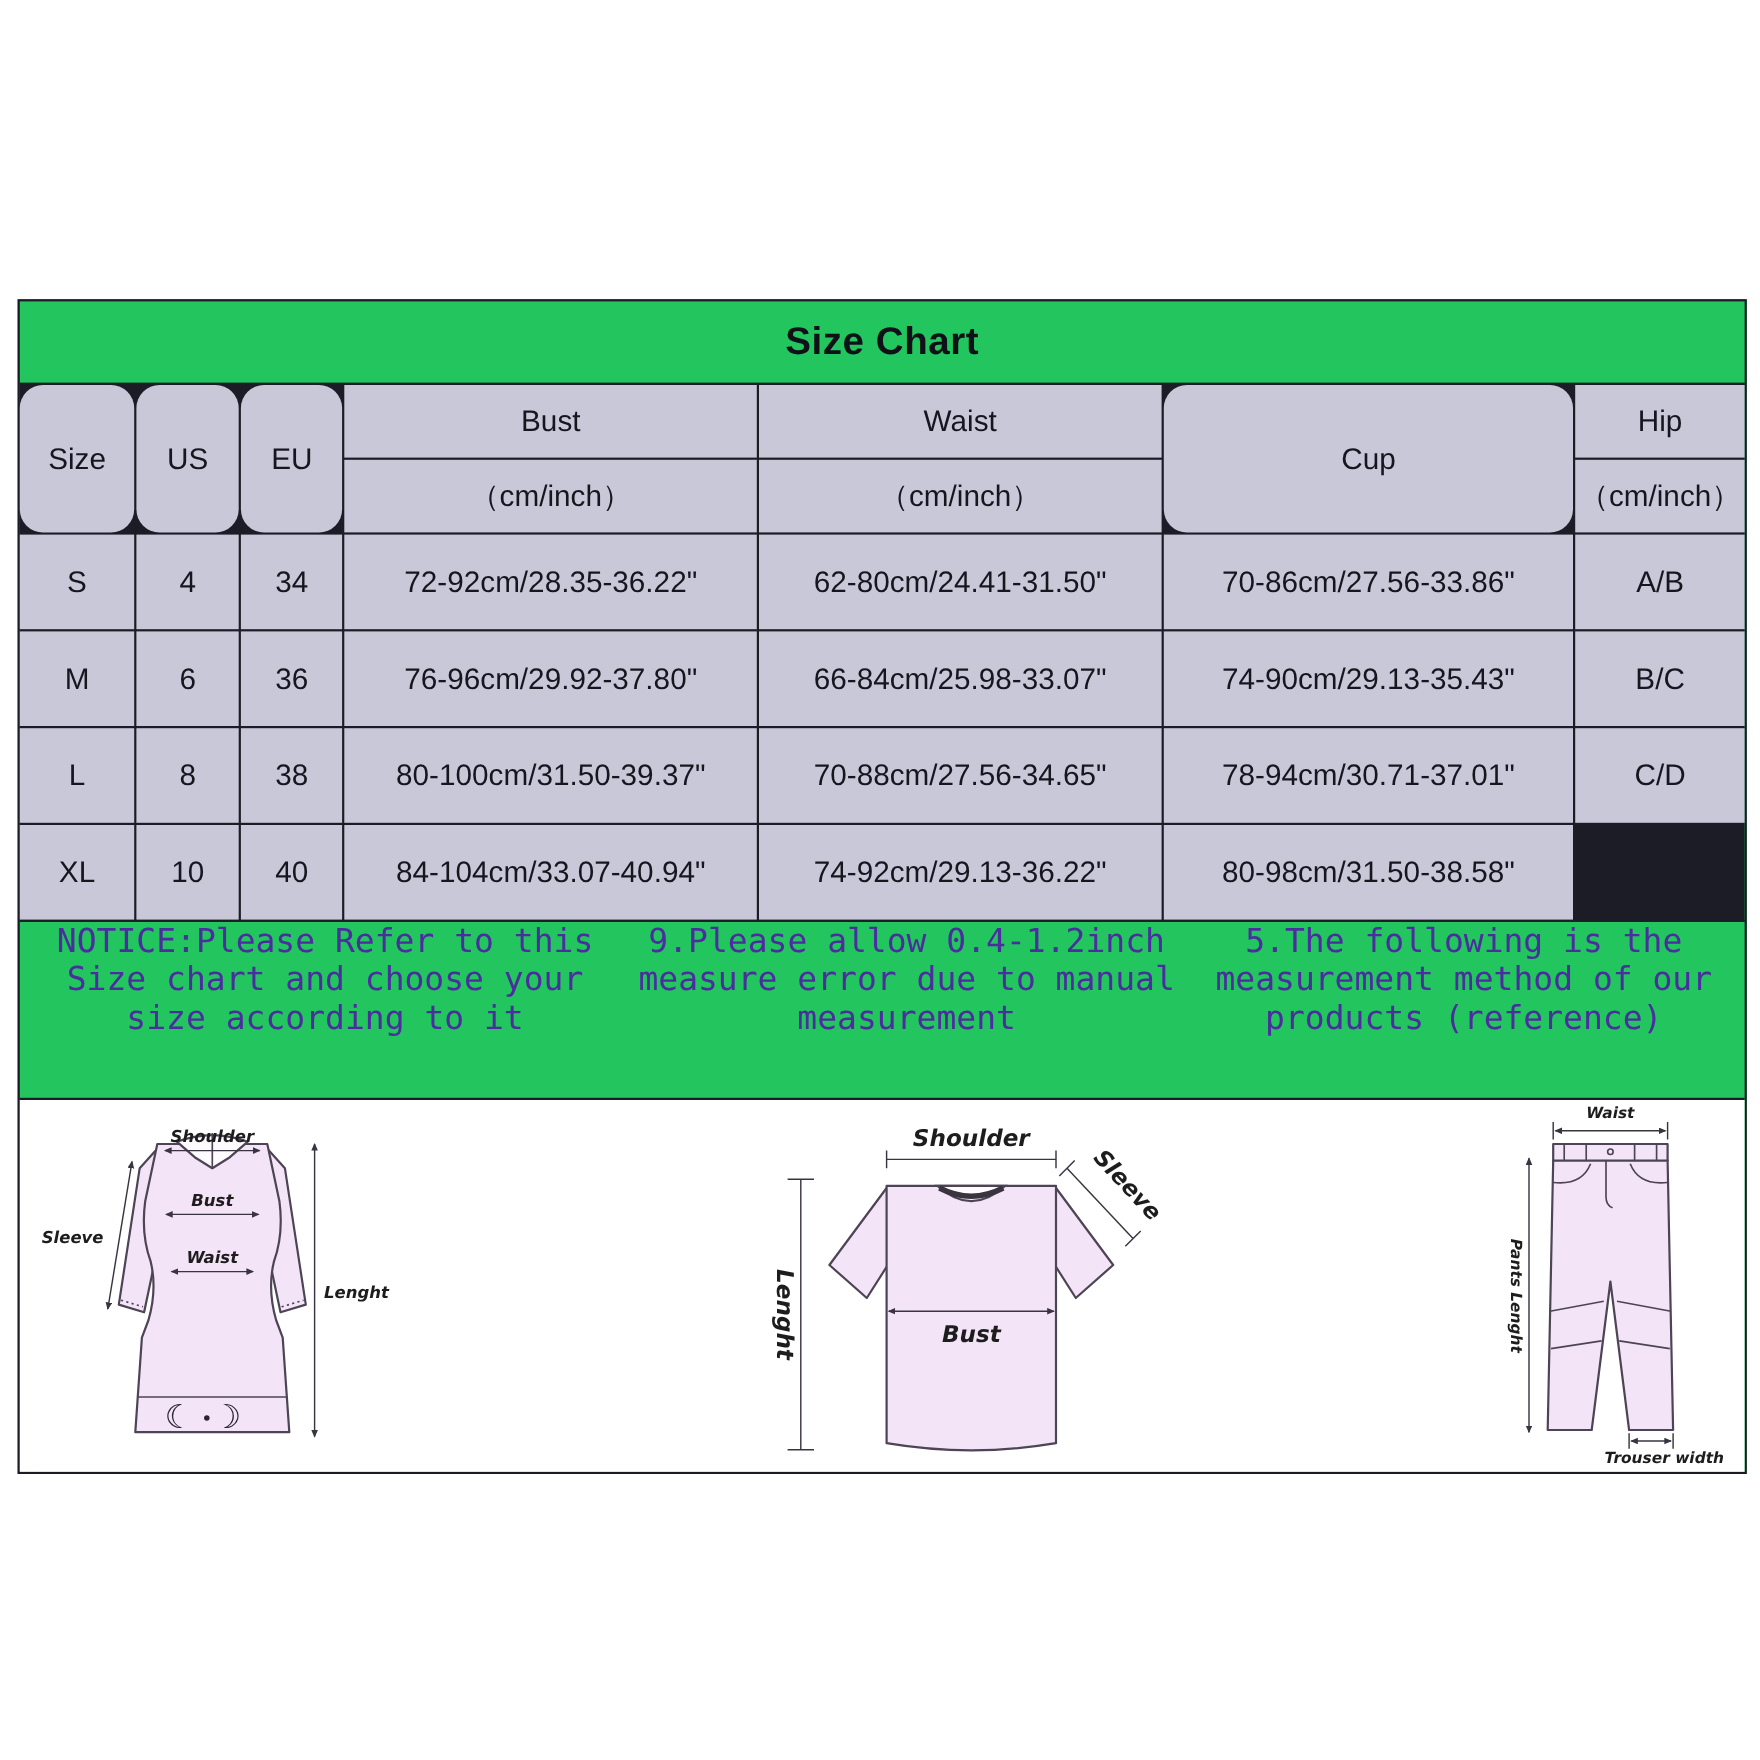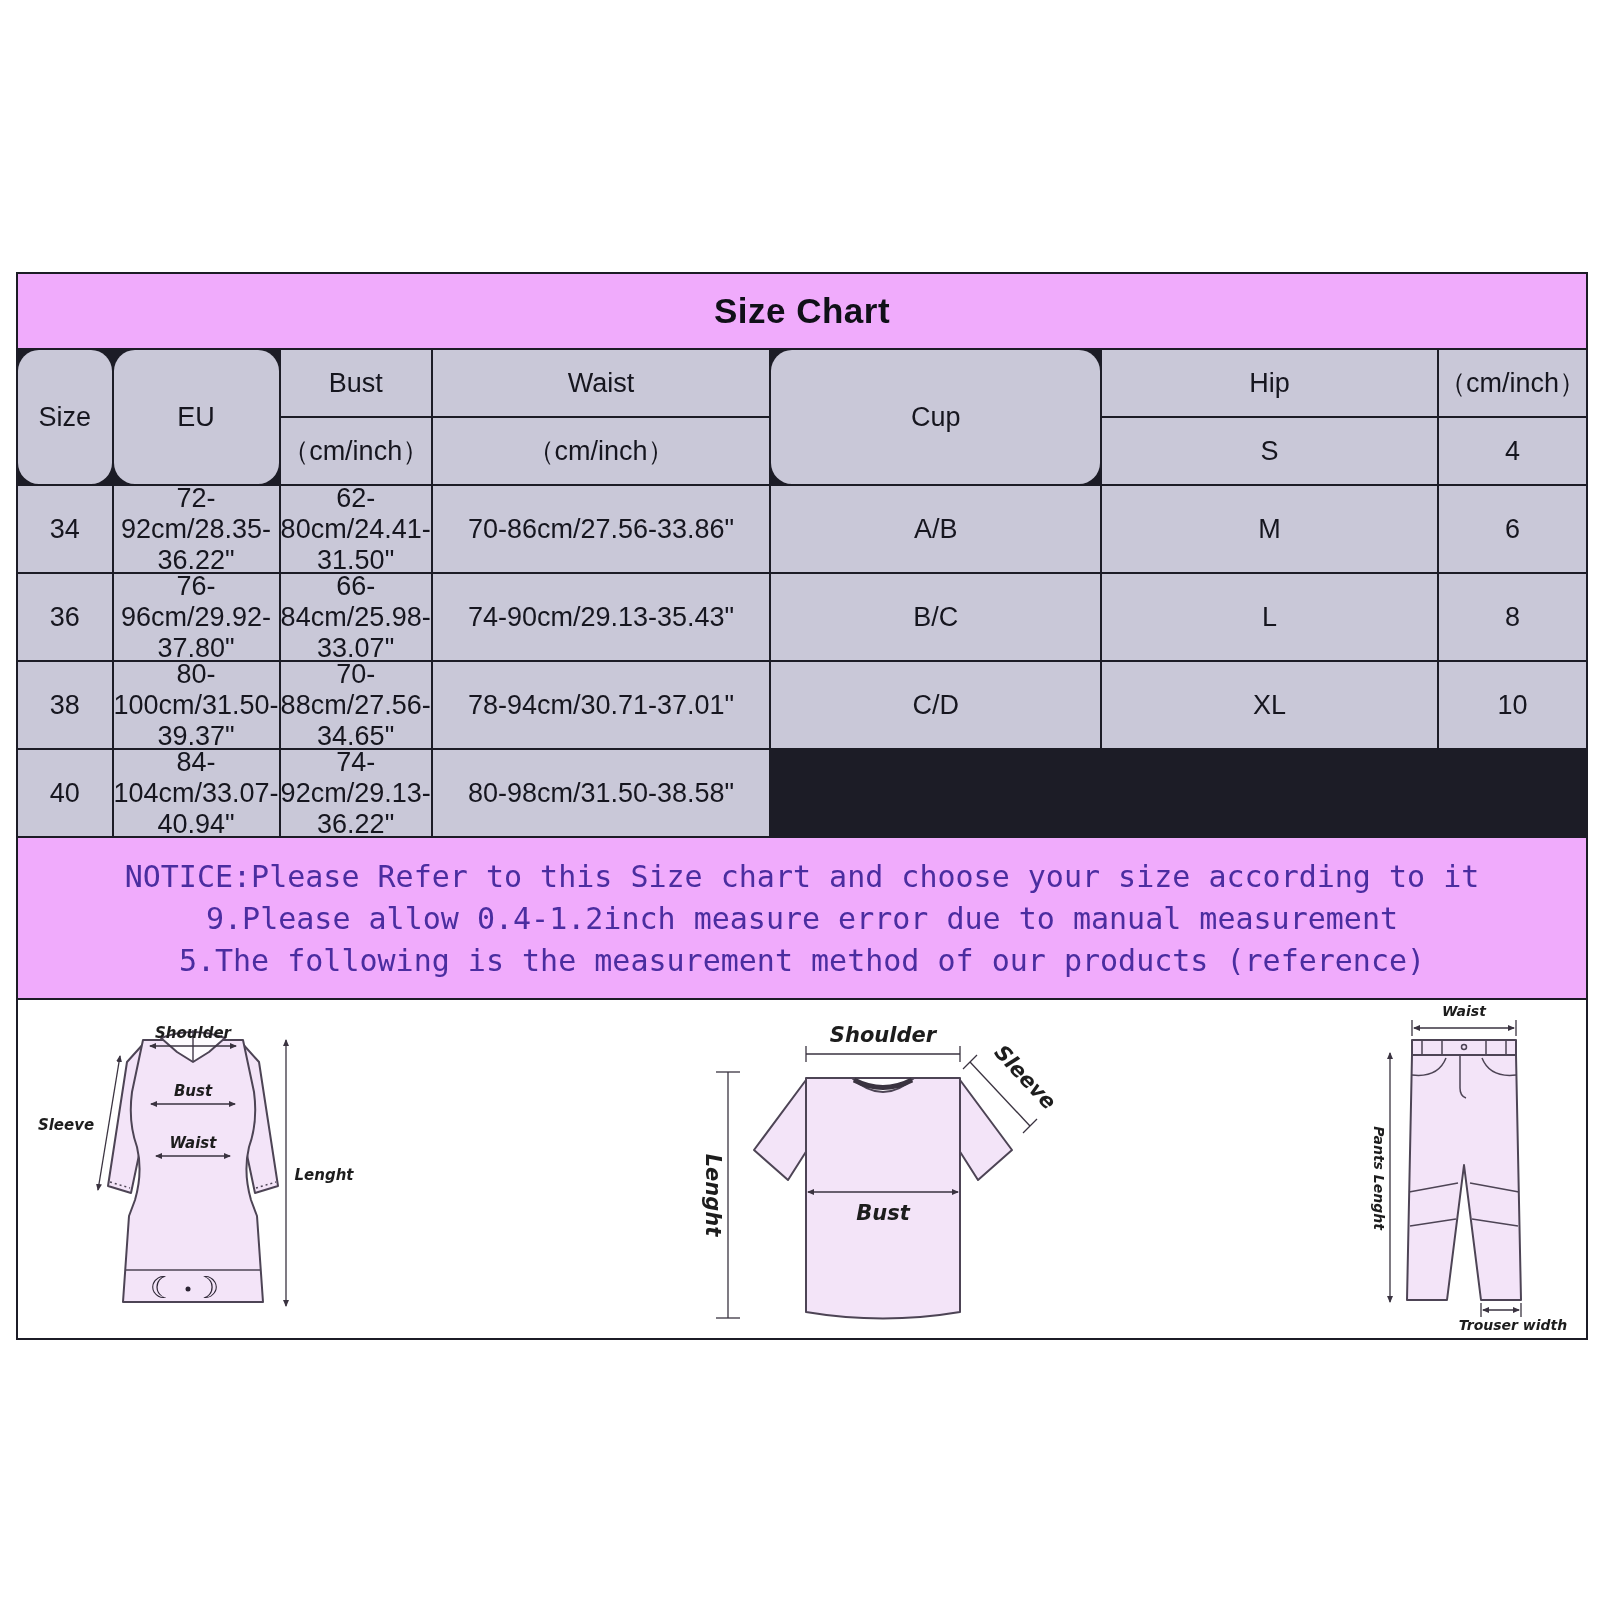--- a/index.html
+++ b/index.html
@@ -1,31 +1,31 @@
 <!DOCTYPE html>
 <html><head>
 <meta charset="utf-8">
 <style>
   html,body{margin:0;padding:0;background:#fff;}
   body{width:1600px;height:1600px;position:relative;overflow:hidden;
        font-family:"Liberation Sans",sans-serif;}
   .frame{position:absolute;left:16px;top:272px;width:1568px;
-         border:2px solid #1c1c26;background:#f0abfc;}
+         border:2px solid #1c1c26;background:#22c55e;}
   .title-row{height:74px;display:flex;align-items:center;justify-content:center;
              font-weight:bold;font-size:35px;color:#101018;letter-spacing:.5px;}
   .grid{display:grid;
         grid-template-columns:105fr 94fr 93fr 378fr 369fr 376fr 155fr;
         grid-template-rows:66px 66px 86px 86px 86px 86px;
         gap:2px;background:#1c1c26;
         border-top:2px solid #1c1c26;border-bottom:2px solid #1c1c26;}
   .c{background:#c9c8d8;display:flex;align-items:center;justify-content:center;
      font-size:27px;color:#16161f;text-align:center;}
   .sp2{grid-row:span 2;border-radius:21px;}
   .notice{height:160px;border-bottom:2px solid #1c1c26;
-          display:flex;flex-direction:column;justify-content:center;gap:7px;
+          display:flex;flex-direction:row;justify-content:center;gap:7px;
           text-align:center;color:#4b2da0;
           font-family:"DejaVu Sans Mono","Liberation Mono",monospace;
           font-size:30px;}
   .diagrams{position:relative;height:338px;background:#fff;}
   .dsvg{position:absolute;top:0;}
   #dress-svg{left:10px;}
   #tshirt-svg{left:640px;}
   #pants-svg{left:1332px;}
   .g{fill:#f3e4f8;stroke:#4d4455;stroke-width:2;stroke-linejoin:round;}
   .ln{stroke:#4d4455;stroke-width:1.5;fill:none;}
@@ -37,20 +37,21 @@
 </style>
 </head>
 <body>
 
 <div class="frame">
 
   <div class="title-row">Size Chart</div>
 
   <div class="grid">
     <div class="c sp2">Size</div>
+    <div class="c sp2">US</div>
     <div class="c sp2">EU</div>
     <div class="c">Bust</div>
     <div class="c">Waist</div>
     <div class="c sp2">Cup</div>
     <div class="c">Hip</div>
     <div class="c">（cm/inch）</div>
     <div class="c">（cm/inch）</div>
     <div class="c">（cm/inch）</div>
 
     <div class="c">S</div>

